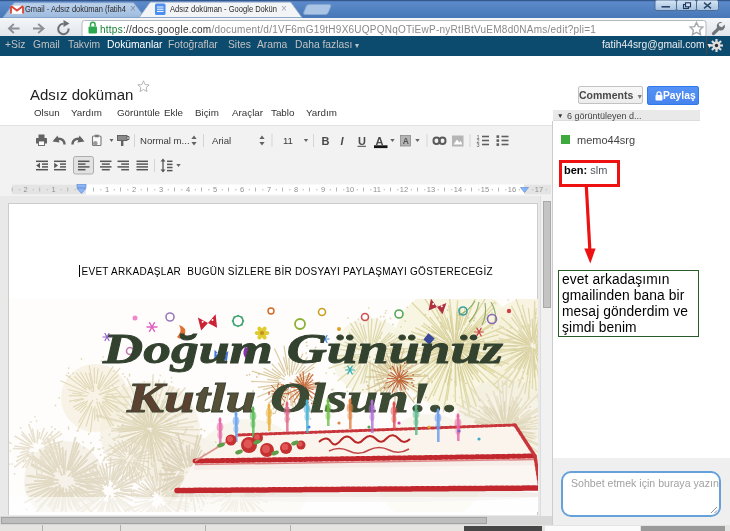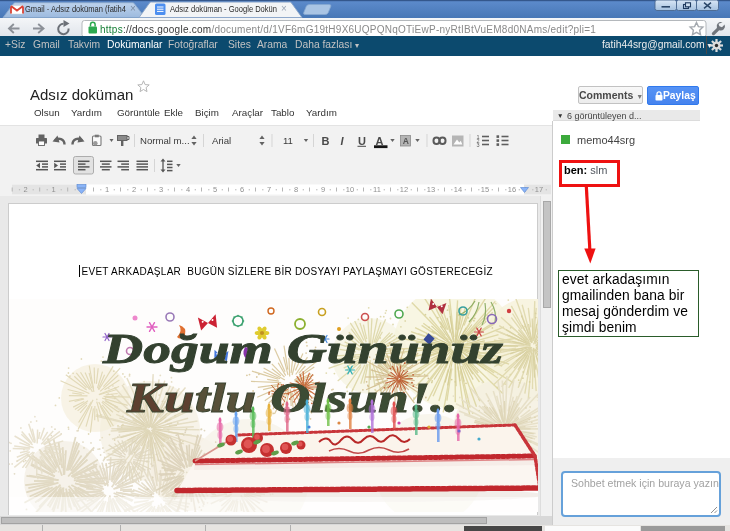--- a/index.html
+++ b/index.html
@@ -2056,21 +2056,21 @@
 <div class="abs" style="left:561px;top:135px;width:9px;height:9px;background:#3caa3c"></div>
 <div class="abs" style="left:577px;top:134px;font-size:11px;color:#444">memo44srg</div>
 <div class="abs" style="left:559px;top:160px;width:61px;height:27px;border:3px solid #ee1111;background:#fff"></div>
 <div class="abs" style="left:564px;top:164px;font-size:11px;color:#000"><b>ben:</b> <span style="color:#51565e">slm</span></div>
 <svg class="abs" style="left:578px;top:186px" width="24" height="79" viewBox="0 0 24 79">
  <line x1="8.3" y1="0" x2="11.8" y2="63" stroke="#ee1111" stroke-width="3.2"></line>
  <path d="M6.3,62.5 L17.6,62.5 L12.3,77.5 Z" fill="#ee1111"></path>
 </svg>
 <div class="abs" style="left:558px;top:270px;width:141px;height:67px;border:1px solid #2a5c2a;background:#fff;font-size:13.8px;line-height:16px;color:#000;padding:1px 0 0 3px;letter-spacing:0.1px;overflow:hidden">evet arkadaşımın<br>gmailinden bana bir<br>mesaj gönderdim ve<br>şimdi benim<br>gmailime girip<br>mesaja bakacam</div>
 <div class="abs" style="left:553px;top:458px;width:177px;height:67px;background:#efefef"></div>
-<div class="abs" style="left:561px;top:471px;width:160px;height:46px;border:2px solid #66a1da;background:#fff;border-radius:4px">
+<div class="abs" style="left:561px;top:471px;width:160px;height:46px;border:2px solid #66a1da;background:#fff;border-radius:10px">
  <div class="abs" style="left:8px;top:4px;font-size:10.6px;color:#a2a2a2;white-space:nowrap">Sohbet etmek için buraya yazın</div>
  <svg class="abs" style="right:1px;bottom:1px" width="8" height="8" viewBox="0 0 8 8">
       <path d="M7,1 L1,7 M7,4.5 L4.5,7" stroke="#909090" stroke-width="1"></path>
     </svg>
 </div>
 <div class="abs" style="left:0;top:525px;width:730px;height:6px;background:#e6e4e1"></div>
 <div class="abs" style="left:464px;top:526px;width:78px;height:5px;background:#474747"></div>
 <div class="abs" style="left:545px;top:526px;width:95px;height:5px;background:#fbfbfb"></div>
 <div class="abs" style="left:641px;top:526px;width:84px;height:5px;background:#9a9a9a"></div>
 <div class="abs" style="left:42px;top:525px;width:1px;height:6px;background:#b0b0b0"></div>

